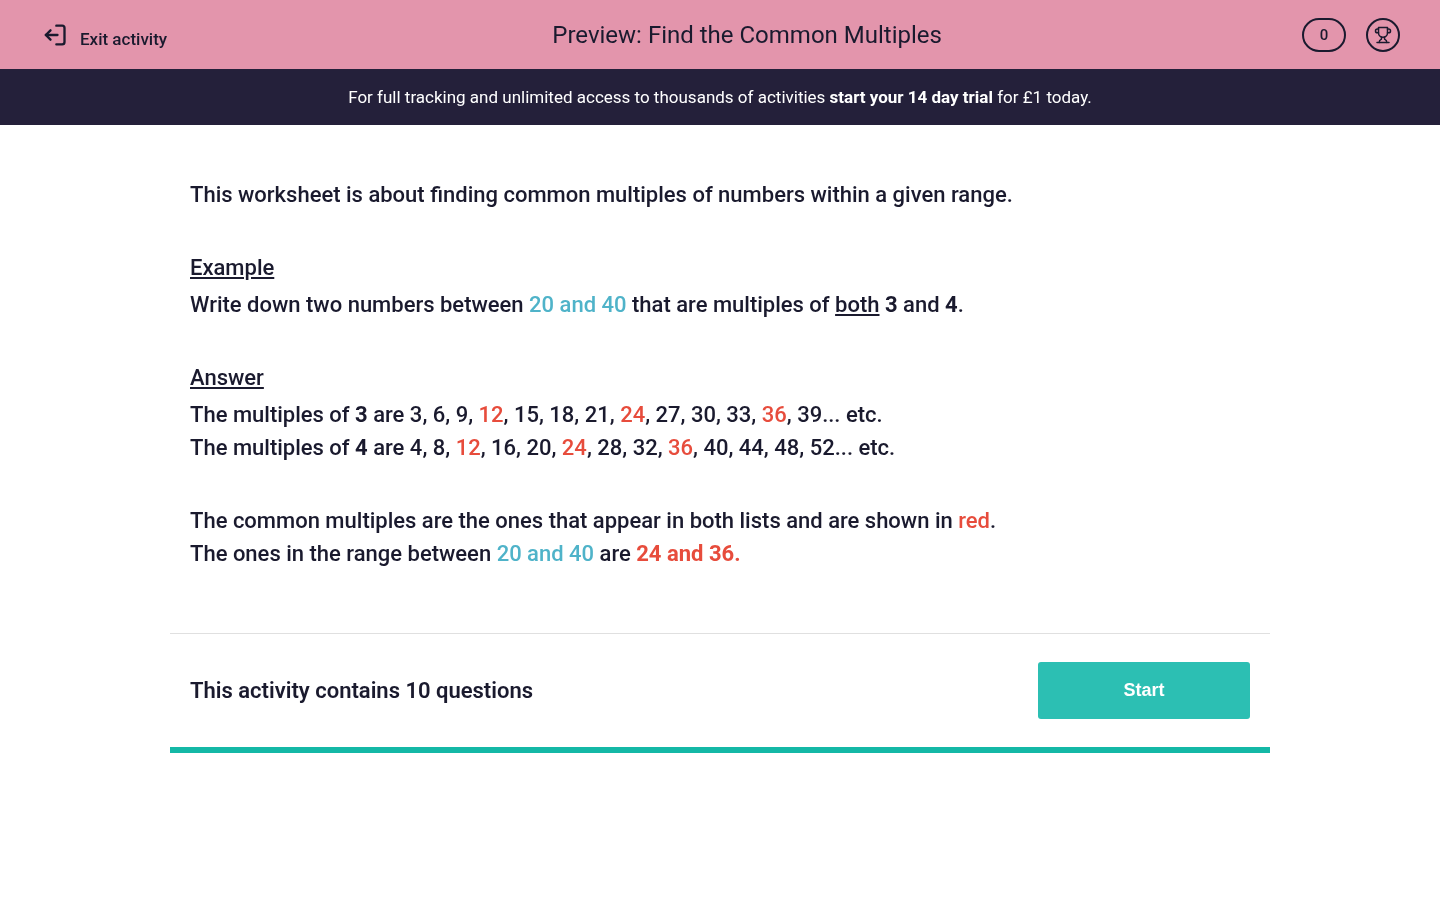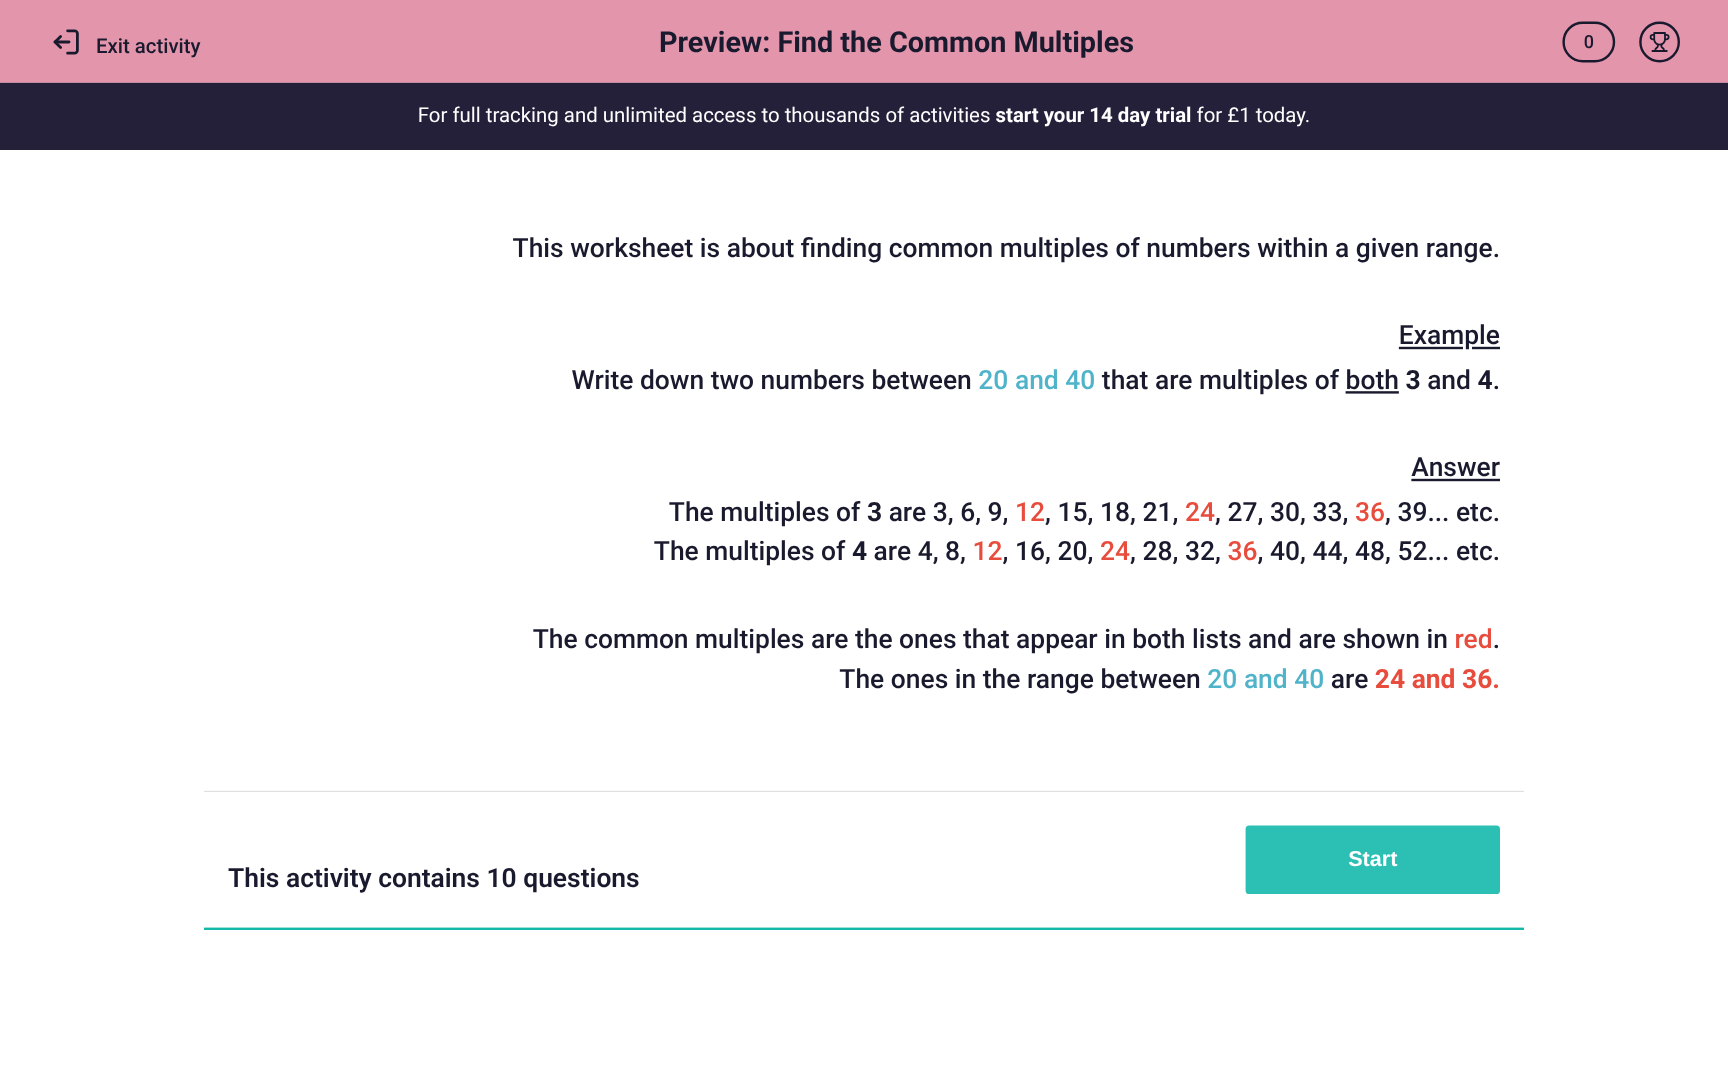--- a/index.html
+++ b/index.html
@@ -29,21 +29,21 @@
       font-size: 17px;
       font-weight: 500;
     }
     .exit-icon {
       width: 28px;
       height: 28px;
     }
     .header-title {
       color: #1a1a2e;
       font-size: 24px;
-      font-weight: 700;
+      font-weight: 400;
       margin-left: 25px;
     }
     .header-right {
       display: flex;
       align-items: center;
       gap: 20px;
     }
     .score-badge {
       width: 44px;
       height: 34px;
@@ -75,23 +75,23 @@
       text-align: center;
       padding: 18px 12px;
       font-size: 17px;
       font-weight: 400;
     }
     .banner strong {
       font-weight: 700;
     }
     .content {
       max-width: 1100px;
-      margin: 16px auto;
+      margin: 3px auto;
       padding: 50px 20px 30px;
-      text-align: right;
+      text-align: left;
     }
     .content p {
       font-size: 22px;
       line-height: 1.5;
       font-weight: 500;
       color: #1a1a2e;
     }
     .intro {
       margin-bottom: 40px;
     }
@@ -119,24 +119,24 @@
     .bold {
       font-weight: 700;
     }
     .underline {
       text-decoration: underline;
     }
     .footer-bar {
       max-width: 1100px;
       margin: 0 auto;
       border-top: 1px solid #e0e0e0;
-      border-bottom: 2px solid #14b8a6;
+      border-bottom: 6px solid #14b8a6;
       padding: 28px 20px;
       display: flex;
-      align-items: flex-end;
+      align-items: center;
       justify-content: space-between;
     }
     .footer-text {
       font-size: 22px;
       font-weight: 600;
       color: #1a1a2e;
     }
     .start-button {
       background: #2cbfb3;
       color: #ffffff;

